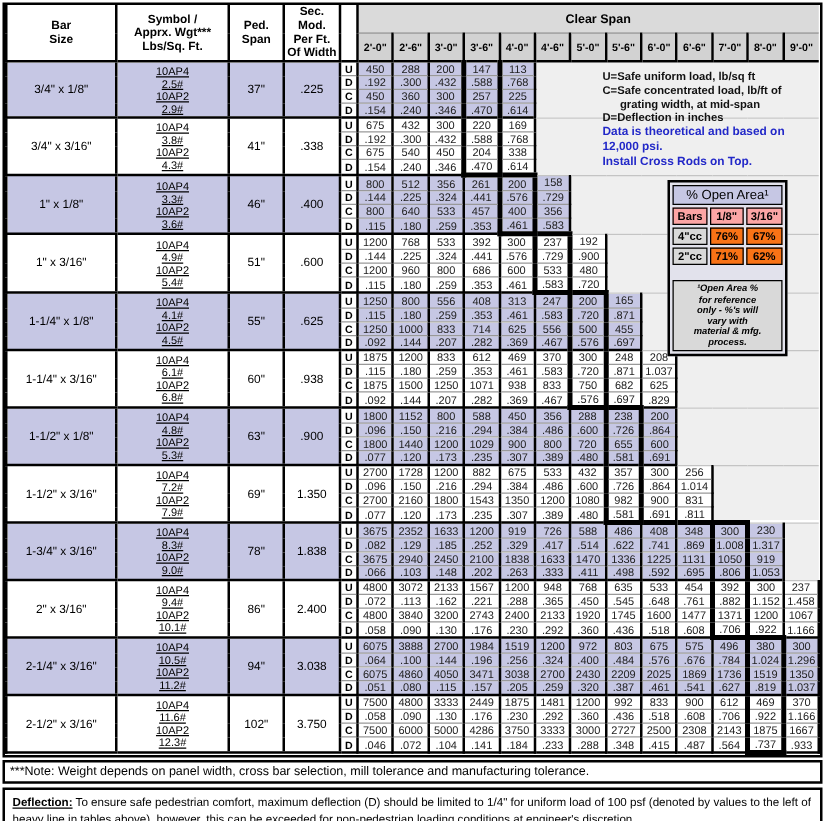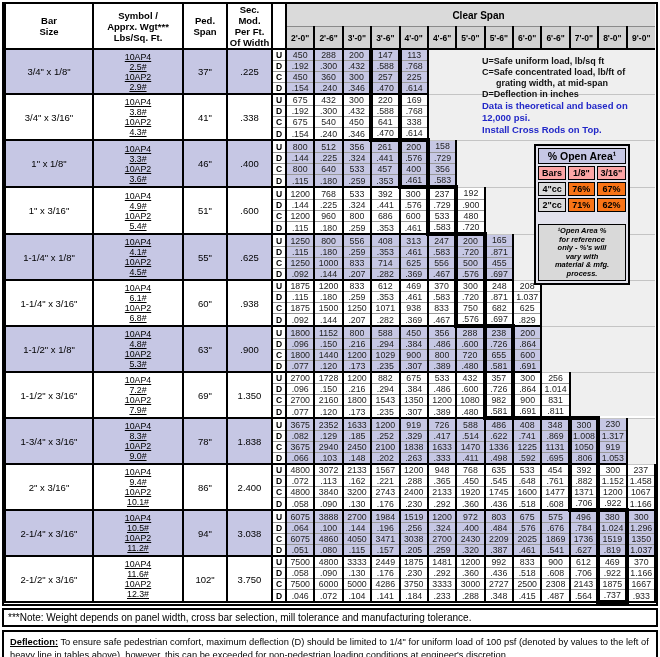--- a/index.html
+++ b/index.html
@@ -33,21 +33,21 @@
   .hv{border-left:4px solid #000 !important;border-right:4px solid #000 !important;}
   .hb{border-bottom:4px solid #000 !important;}
   .ht{border-top:4px solid #000 !important;}
   .filler{background:#efefef;border-left:2px solid #000;border-bottom:1px solid #c4c4c4;}
 
   
   .legend{position:absolute;left:478px;top:52px;font-size:9px;font-weight:bold;line-height:11px;color:#111;}
   .legend .ind{padding-left:14px;}
   .bluenote{position:absolute;left:478px;top:96px;color:#2228c8;font-weight:bold;font-size:9.5px;line-height:12px;}
   .oa{position:absolute;left:530px;top:140px;width:88px;border:2px solid #000;background:#e2e2ec;padding:2px;}
-  .oa-title{background:#c6c7e4;border:1px solid #000;font-weight:bold;font-size:10.5px;text-align:center;padding:1px 0;margin-bottom:2px;}
+  .oa-title{background:#c6c7e4;border:1px solid #000;font-weight:normal;font-size:10.5px;text-align:center;padding:1px 0;margin-bottom:2px;}
   .oa-grid{display:grid;grid-template-columns:32% 30% 34%;gap:2px;}
   .oa-cell{border:1px solid #000;text-align:center;font-size:9px;font-weight:bold;padding:1px 0;background:#f97316;}
   .oa-h{background:#fca5a5;}
   .oa-rh{background:#d9d9d9;}
   .oa-fn{border:1px solid #000;background:#d9d9d9;font-size:7.5px;font-weight:bold;font-style:italic;
       text-align:center;padding:2px 14px;margin-top:12px;line-height:8.5px;}
 
   
   .fnote{border:2px solid #000;margin-top:2px;font-size:10px;padding:2px 4px;background:#fff;}
   .fbox{border:2px solid #000;margin-top:3px;font-size:9.3px;line-height:12.5px;padding:4px 6px 2px 6px;background:#fff;}
@@ -161,21 +161,21 @@
             <td class="dc wht">.300</td>
             <td class="dc wht">.432</td>
             <td class="dc wht hv">.588</td>
             <td class="dc wht">.768</td>
           </tr>
           <tr>
             <td class="rlab">C</td>
             <td class="dc wht">675</td>
             <td class="dc wht">540</td>
             <td class="dc wht">450</td>
-            <td class="dc wht hv">641</td>
+            <td class="dc wht hv">204</td>
             <td class="dc wht">338</td>
           </tr>
           <tr>
             <td class="rlab gend">D</td>
             <td class="dc wht gend">.154</td>
             <td class="dc wht gend">.240</td>
             <td class="dc wht gend">.346</td>
             <td class="dc wht gend hv hb">.470</td>
             <td class="dc wht gend hb">.614</td>
           </tr>

